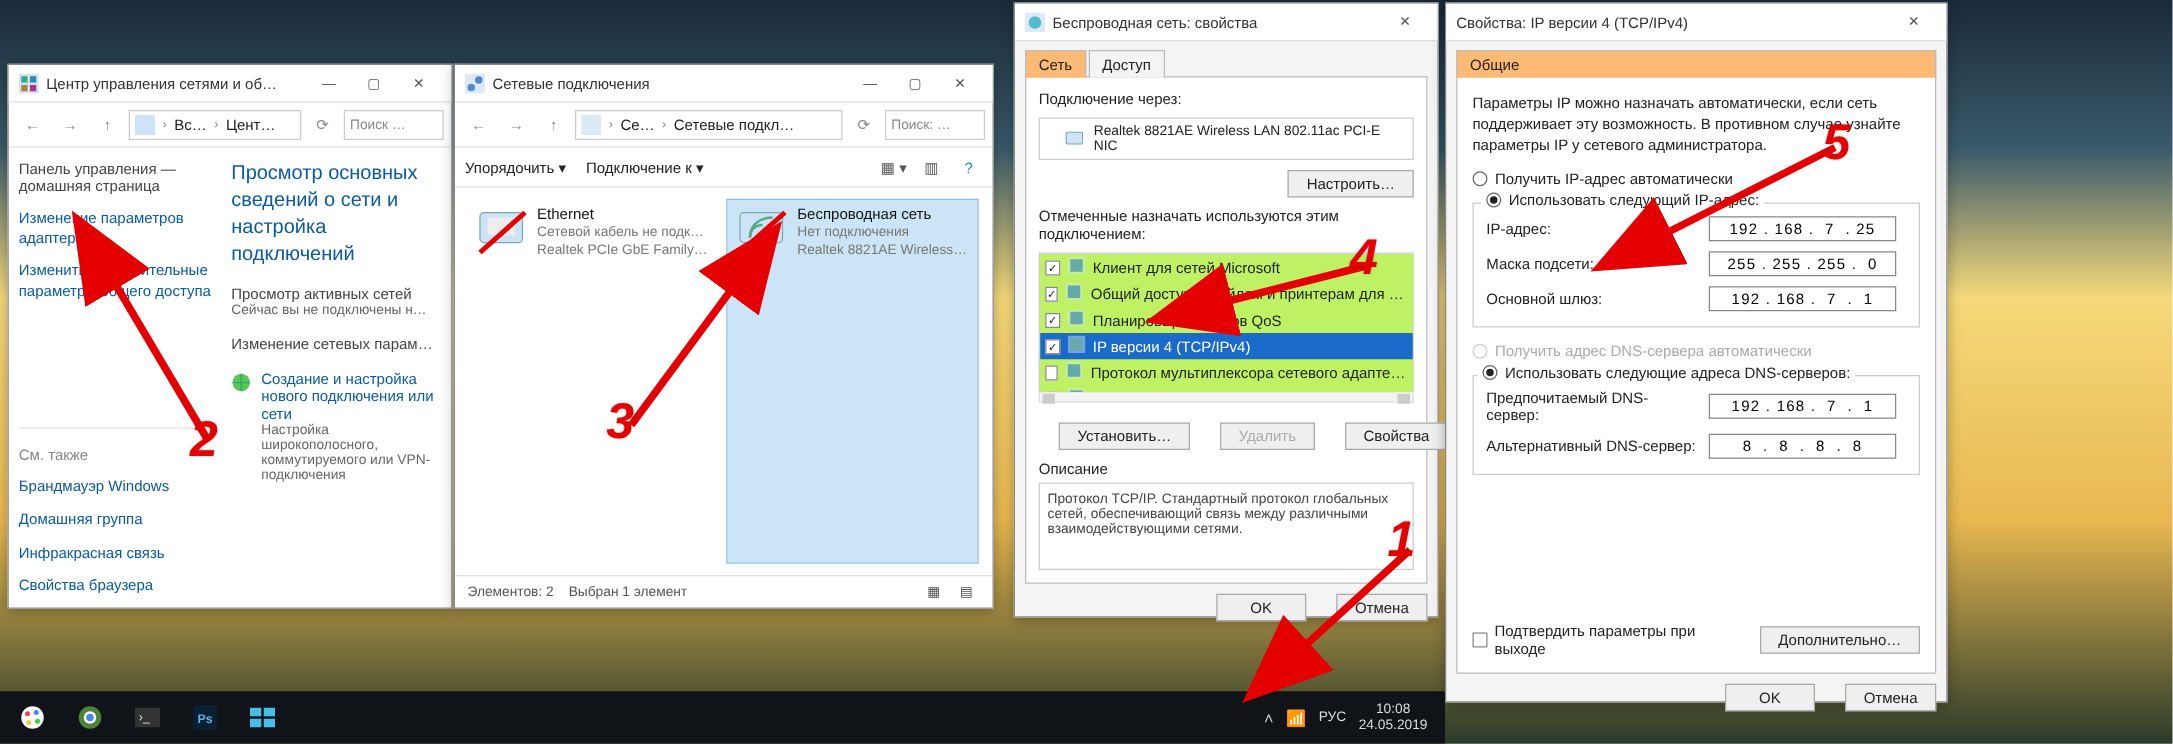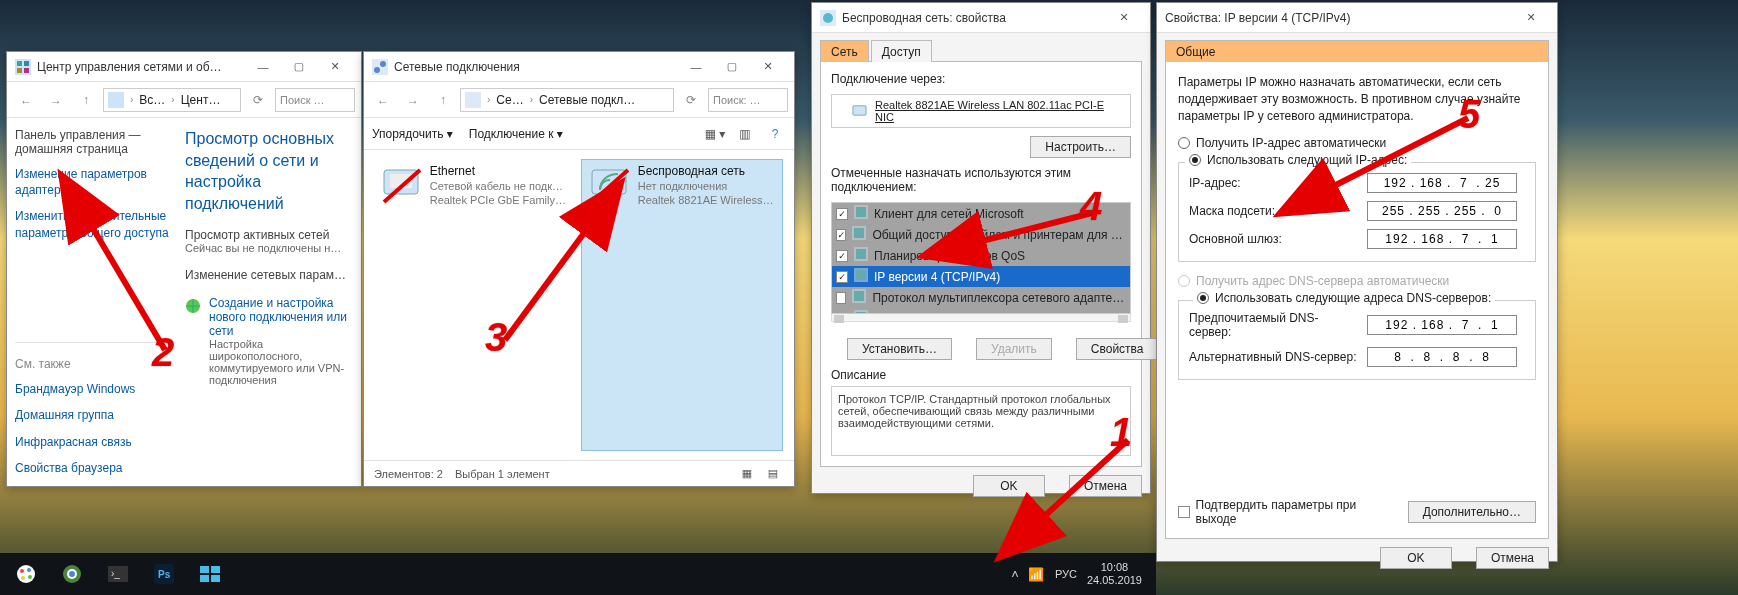--- a/index.html
+++ b/index.html
@@ -57,23 +57,23 @@
   .netitem.sel { background:#cce5f6; outline:1px solid #8abfe6;}
   #w2 .body-area{ height:calc(100% - 66px - 32px - 26px);}
 
   
   #w3 { left:811px; top:2px; width:340px; height:492px; background:#f4f4f4;}
   #w3 .titlebar{ background:#fff; }
   #w3 .tabs { display:flex; padding:6px 8px 0 8px; gap:2px;}
   .tab { padding:4px 10px 3px 10px; background:#f4f4f4; border:1px solid #bbb; border-bottom:none; font-size:12px; position:relative; top:1px;}
   .tab.active { background:#fdba74; }
   #w3 .tab-body { margin:0 8px 8px 8px; background:#fff; border:1px solid #bbb; padding:10px; height:406px; display:flex; flex-direction:column; gap:8px; font-size:12px;}
-  #w3 .conn-box { display:flex; align-items:center; gap:8px; border:1px solid #ccc; padding:4px 20px;text-decoration:underline; }
+  #w3 .conn-box { display:flex; align-items:center; gap:8px; border:1px solid #ccc; padding:4px 20px; }
   .btn { background:#efefef; border:1px solid #aaa; padding:3px 14px; font-size:12px; color:#222;margin-left:16px;}
-  #w3 .list { border:1px solid #ccc; height:138px; overflow:auto; background:#a3a3a3;}
+  #w3 .list { border:1px solid #ccc; height:138px; overflow:auto; background:#bef264;}
   .li { display:flex; align-items:center; gap:6px; padding:2px 4px; font-size:12px;}
   .li.sel { background:#1a6bc9; color:#fff;}
   .chk { width:12px; height:12px; border:1px solid #888; background:#fff; display:inline-flex; align-items:center; justify-content:center; font-size:9px; color:#222;}
   .tick::after{ content:"✓"; }
   #w3 .btnrow { display:flex; gap:8px; }
   #w3 .btnrow .btn { flex:1; text-align:center;}
   #w3 .desc-box { border:1px solid #ccc; padding:6px; font-size:11px; color:#444; height:70px;}
   #w3 .footer { display:flex; justify-content:flex-end; gap:8px; padding:0 8px 8px 8px;}
 
   
@@ -396,21 +396,21 @@
         <label>Основной шлюз:</label>
         <input class="ipinput" value="192 . 168 .  7  .  1" style="">
       </div>
     </div>
 
     <div class="radiorow dis">
       <span class="radio"></span>
       <span>Получить адрес DNS-сервера автоматически</span>
     </div>
     <div class="group">
-      <div class="radiorow" style="position:absolute; top:-10px; left:14px; background:#fff; padding:0 4px">
+      <div class="radiorow" style="position:absolute; top:-10px; left:3px; background:#fff; padding:0 4px">
         <span class="radio on"></span>
         <span>Использовать следующие адреса DNS-серверов:</span>
       </div>
       <div class="field">
         <label>Предпочитаемый DNS-сервер:</label>
         <input class="ipinput" value="192 . 168 .  7  .  1" style="">
       </div>
       <div class="field">
         <label>Альтернативный DNS-сервер:</label>
         <input class="ipinput" value="8  .  8  .  8  .  8" style="">

